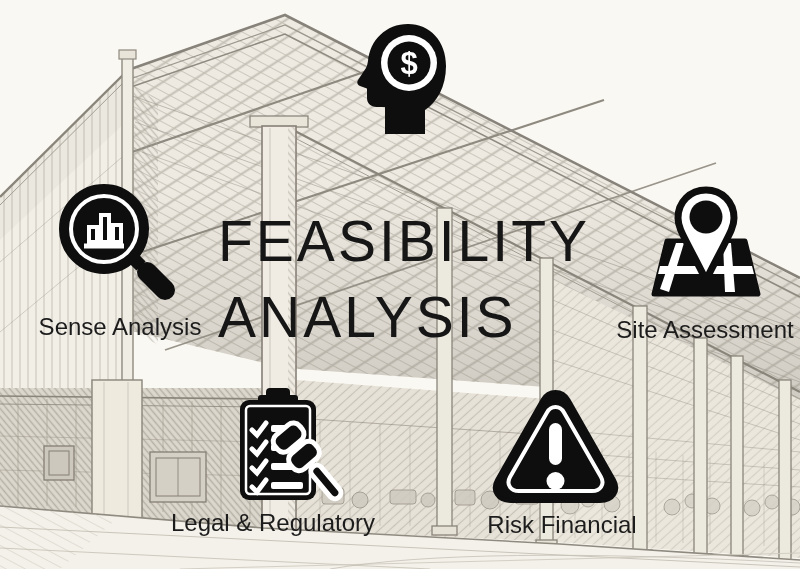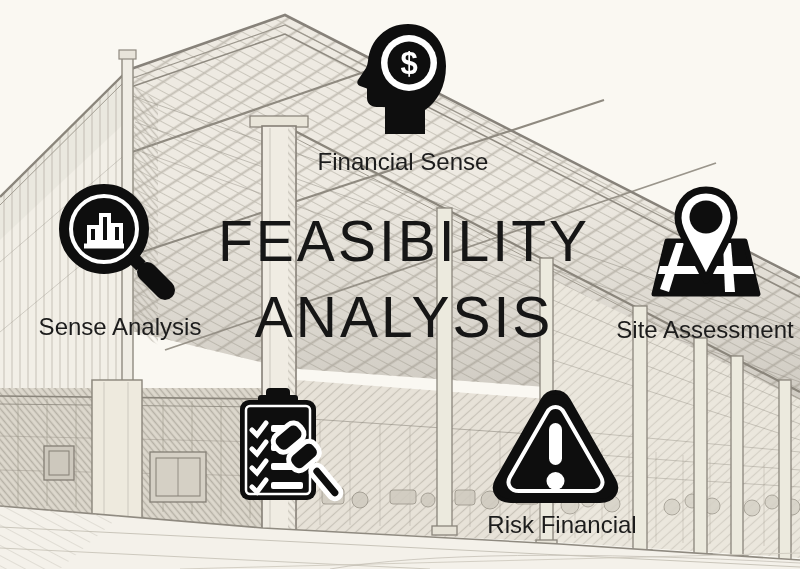--- a/index.html
+++ b/index.html
@@ -4,21 +4,21 @@
 <style>
   html,body{margin:0;padding:0;}
   .stage{
     position:relative;width:800px;height:569px;overflow:hidden;
     background:#faf8f2;font-family:"Liberation Sans",sans-serif;
   }
   .bg{position:absolute;left:0;top:0;}
   .title{
     position:absolute;left:404px;top:203px;transform:translateX(-50%);
     font-size:57px;line-height:76px;letter-spacing:3px;color:#161616;
-    text-align:center;white-space:nowrap;
+    white-space:nowrap;
   }
   .label{
     position:absolute;transform:translateX(-50%);
     font-size:24px;line-height:28px;color:#1c1c1c;white-space:nowrap;
   }
   .icon{position:absolute;}
   .lbl-financial{left:403px;top:148px;}
   .lbl-market{left:120px;top:313px;}
   .lbl-site{left:705px;top:316px;}
   .lbl-legal{left:273px;top:509px;}
@@ -186,21 +186,20 @@
     <div>FEASIBILITY</div>
     <div>ANALYSIS</div>
   </div>
 
   <svg class="icon ic-financial" width="92" height="114" viewBox="0 0 92 114">
     <path fill="#0e0e0e" d="M52,2 C30,2 14,18 12,39 C11.5,42 11,44 10,46 L2,58 C0.5,60.5 1.5,63 4,64 L11,66.5 L11,76 C11,81.5 15,85 20.5,85 L29,85 L29,112 L69,112 L69,88 C81,80 90,65 90,44 C90,19 74,2 52,2 Z"></path>
     <circle cx="53" cy="41" r="28" fill="#ffffff"></circle>
     <circle cx="53" cy="41" r="21.5" fill="#0e0e0e"></circle>
     <text x="53" y="52" text-anchor="middle" font-family="Liberation Sans, sans-serif" font-size="31" font-weight="bold" fill="#ffffff">$</text>
   </svg>
-  <div class="label lbl-financial">Financial Sense</div>
 
   <svg class="icon ic-market" width="120" height="118" viewBox="0 0 120 118">
     <circle cx="48" cy="47" r="40" fill="#ffffff" stroke="#0e0e0e" stroke-width="10"></circle>
     <circle cx="48" cy="47" r="31" fill="#0e0e0e"></circle>
     <g fill="none" stroke="#ffffff" stroke-width="4">
       <rect x="33" y="45" width="8" height="15"></rect>
       <rect x="45" y="33" width="8" height="27"></rect>
       <rect x="57" y="43" width="8" height="17"></rect>
     </g>
     <path d="M28,64 H68" stroke="#ffffff" stroke-width="5"></path>
@@ -236,20 +235,21 @@
       <rect x="47" y="58" width="32" height="7" rx="2"></rect>
       <rect x="47" y="77" width="32" height="7" rx="2"></rect>
       <rect x="47" y="96" width="32" height="7" rx="2"></rect>
     </g>
     <g transform="translate(80,70) rotate(-40)" fill="#0e0e0e" stroke="#ffffff" stroke-width="5">
       <rect x="-16" y="-34" width="32" height="20" rx="8"></rect>
       <rect x="-16" y="-10" width="32" height="20" rx="8"></rect>
       <rect x="-6" y="14" width="12" height="40" rx="6"></rect>
     </g>
   </svg>
+  <div class="label lbl-legal">Legal &amp; Regulatory</div>
 
   <svg class="icon ic-risk" width="133" height="118" viewBox="0 0 133 118">
     <path d="M66.5,5 Q75,5 79.5,13 L125,93 Q129.5,101 125.2,107.5 Q121,114 111,114 L22,114 Q12,114 7.8,107.5 Q3.5,101 8,93 L53.5,13 Q58,5 66.5,5 Z" fill="#0e0e0e" stroke="#0e0e0e" stroke-width="4" stroke-linejoin="round"></path>
     <path d="M66.5,20 Q72,20 75,25.5 L112,90 Q115,95.5 112.2,99.7 Q109.5,104 103,104 L30,104 Q23.5,104 20.8,99.7 Q18,95.5 21,90 L58,25.5 Q61,20 66.5,20 Z" fill="none" stroke="#ffffff" stroke-width="4" stroke-linejoin="round"></path>
     <rect x="60" y="36" width="13" height="42" rx="6.5" fill="#ffffff"></rect>
     <circle cx="66.5" cy="94" r="9" fill="#ffffff"></circle>
   </svg>
   <div class="label lbl-risk">Risk Financial</div>
 
 </div>

